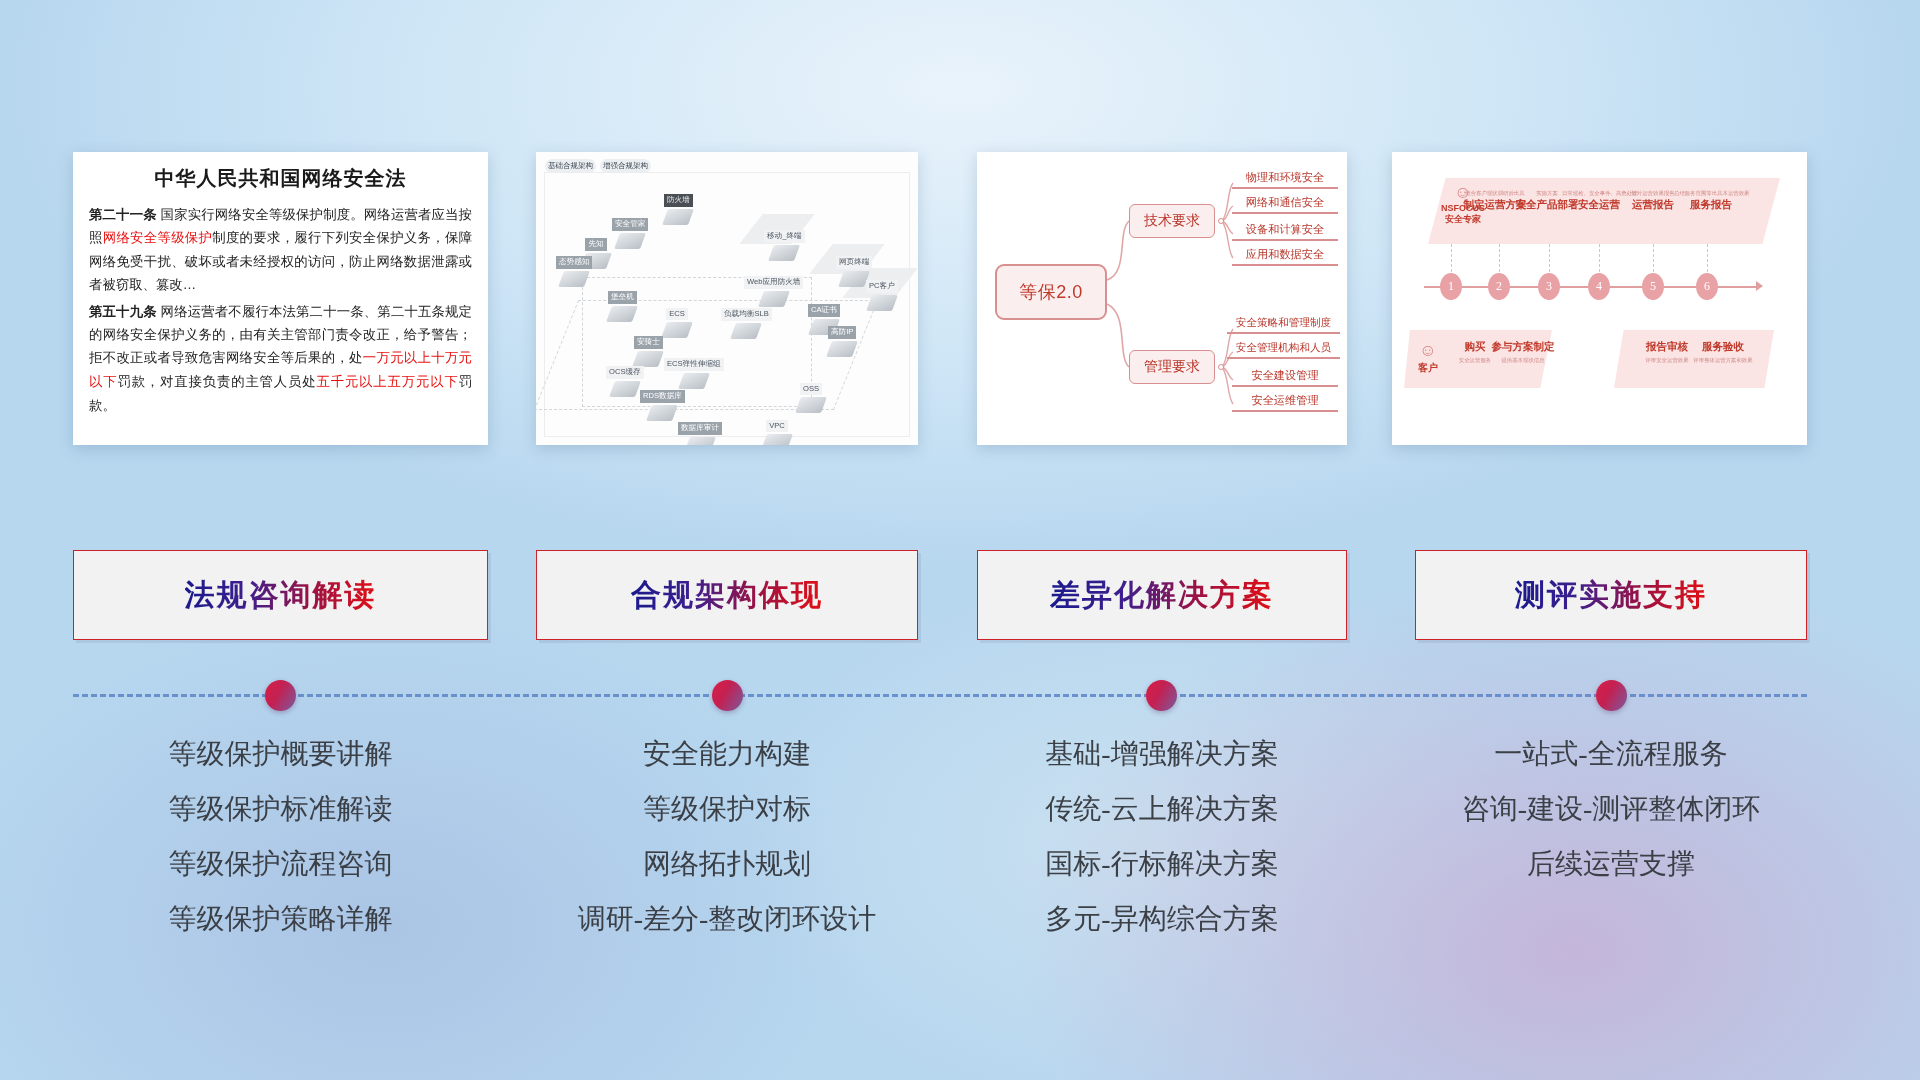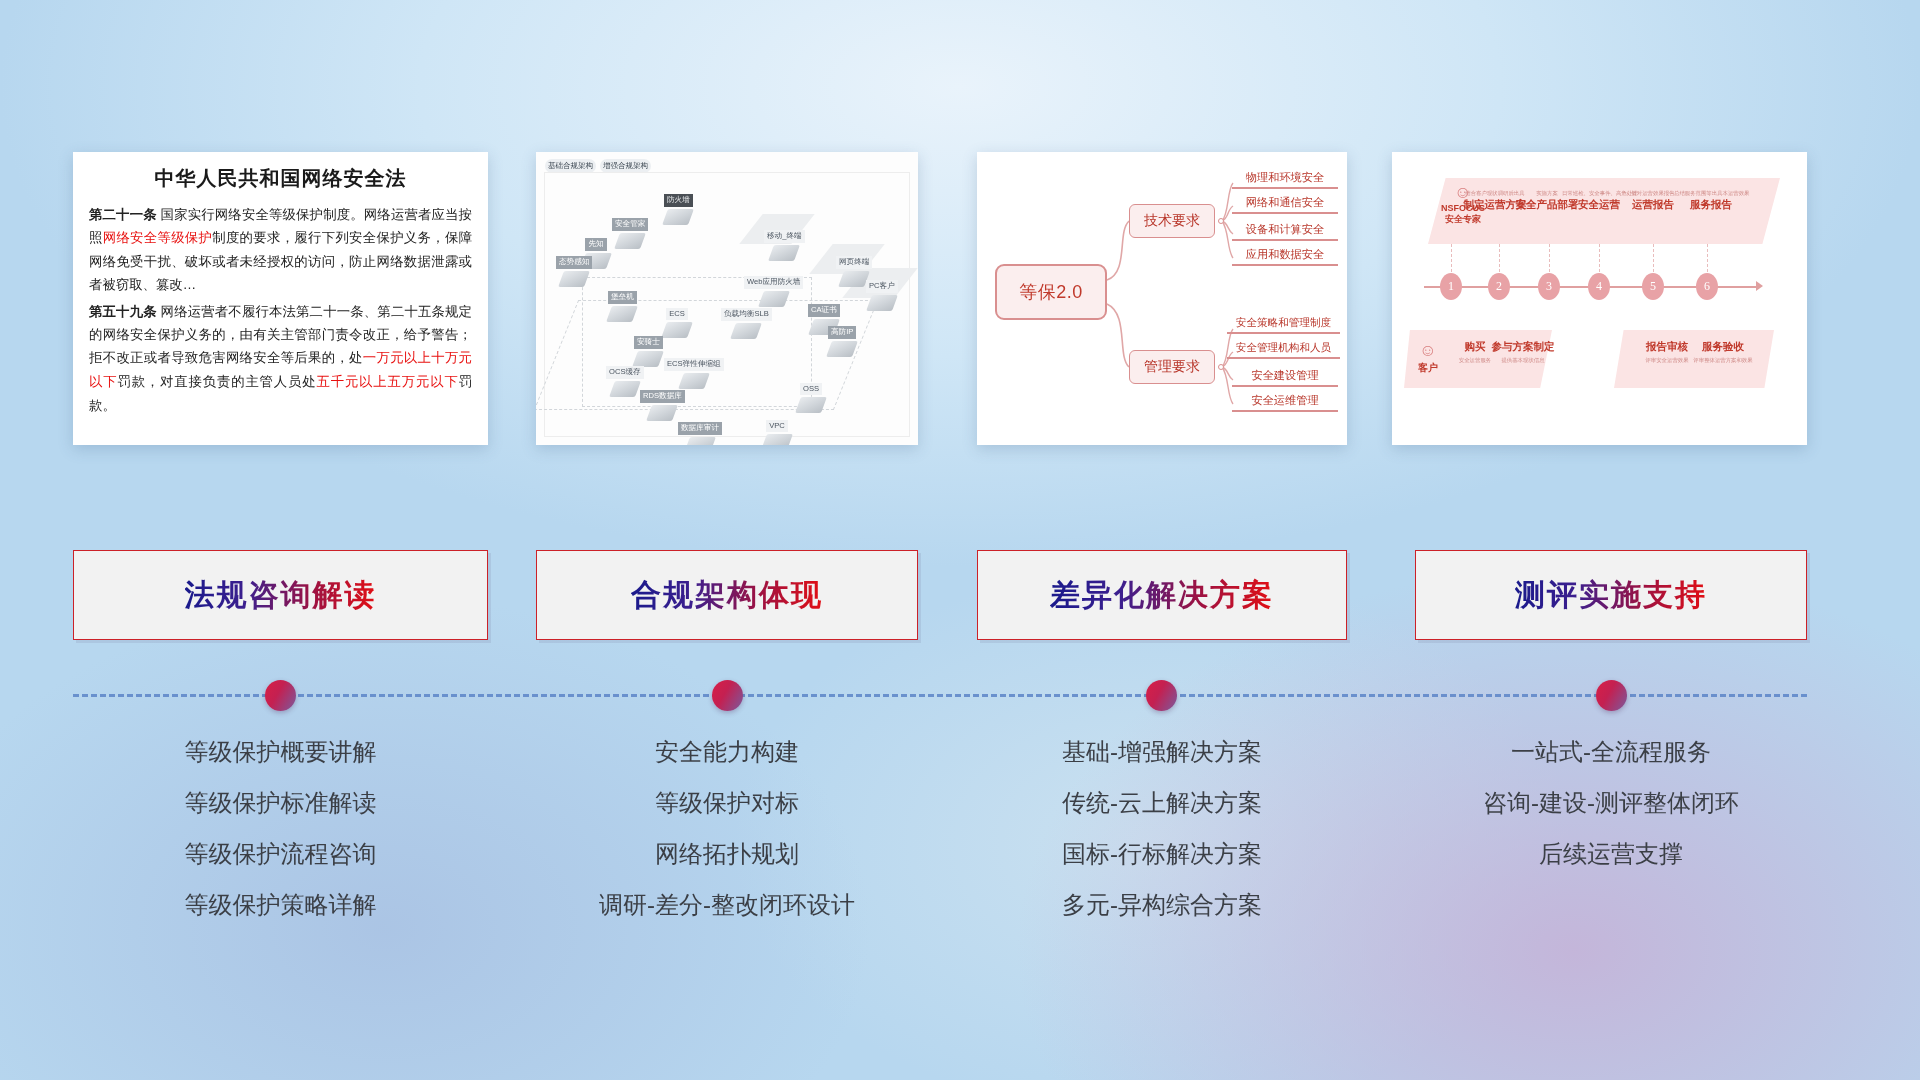--- a/index.html
+++ b/index.html
@@ -155,22 +155,23 @@
   }
   .tl-dot {
     position: absolute; top: 680px; width: 31px; height: 31px; border-radius: 50%;
     background: linear-gradient(120deg, #d81f47 0%, #c42051 42%, #7a5a9e 100%);
     box-shadow: 0 2px 5px rgba(80,40,90,.30);
   }
 
   
   .listcol { position: absolute; top: 740px; text-align: center; }
   .listcol div {
-    font-size: 24px; color: #3b3f46; line-height: 1; margin-bottom: 27px;
+    font-size: 28px; color: #3b3f46; line-height: 1; margin-bottom: 27px;
     white-space: nowrap;
+    font-family: Liberation Serif, serif;
   }
   .l1 { left: 73px;   width: 415px; }
   .l2 { left: 536px;  width: 382px; }
   .l3 { left: 977px;  width: 370px; }
   .l4 { left: 1415px; width: 392px; }
 </style>
 </head>
 <body>
 
 <div id="stage">

